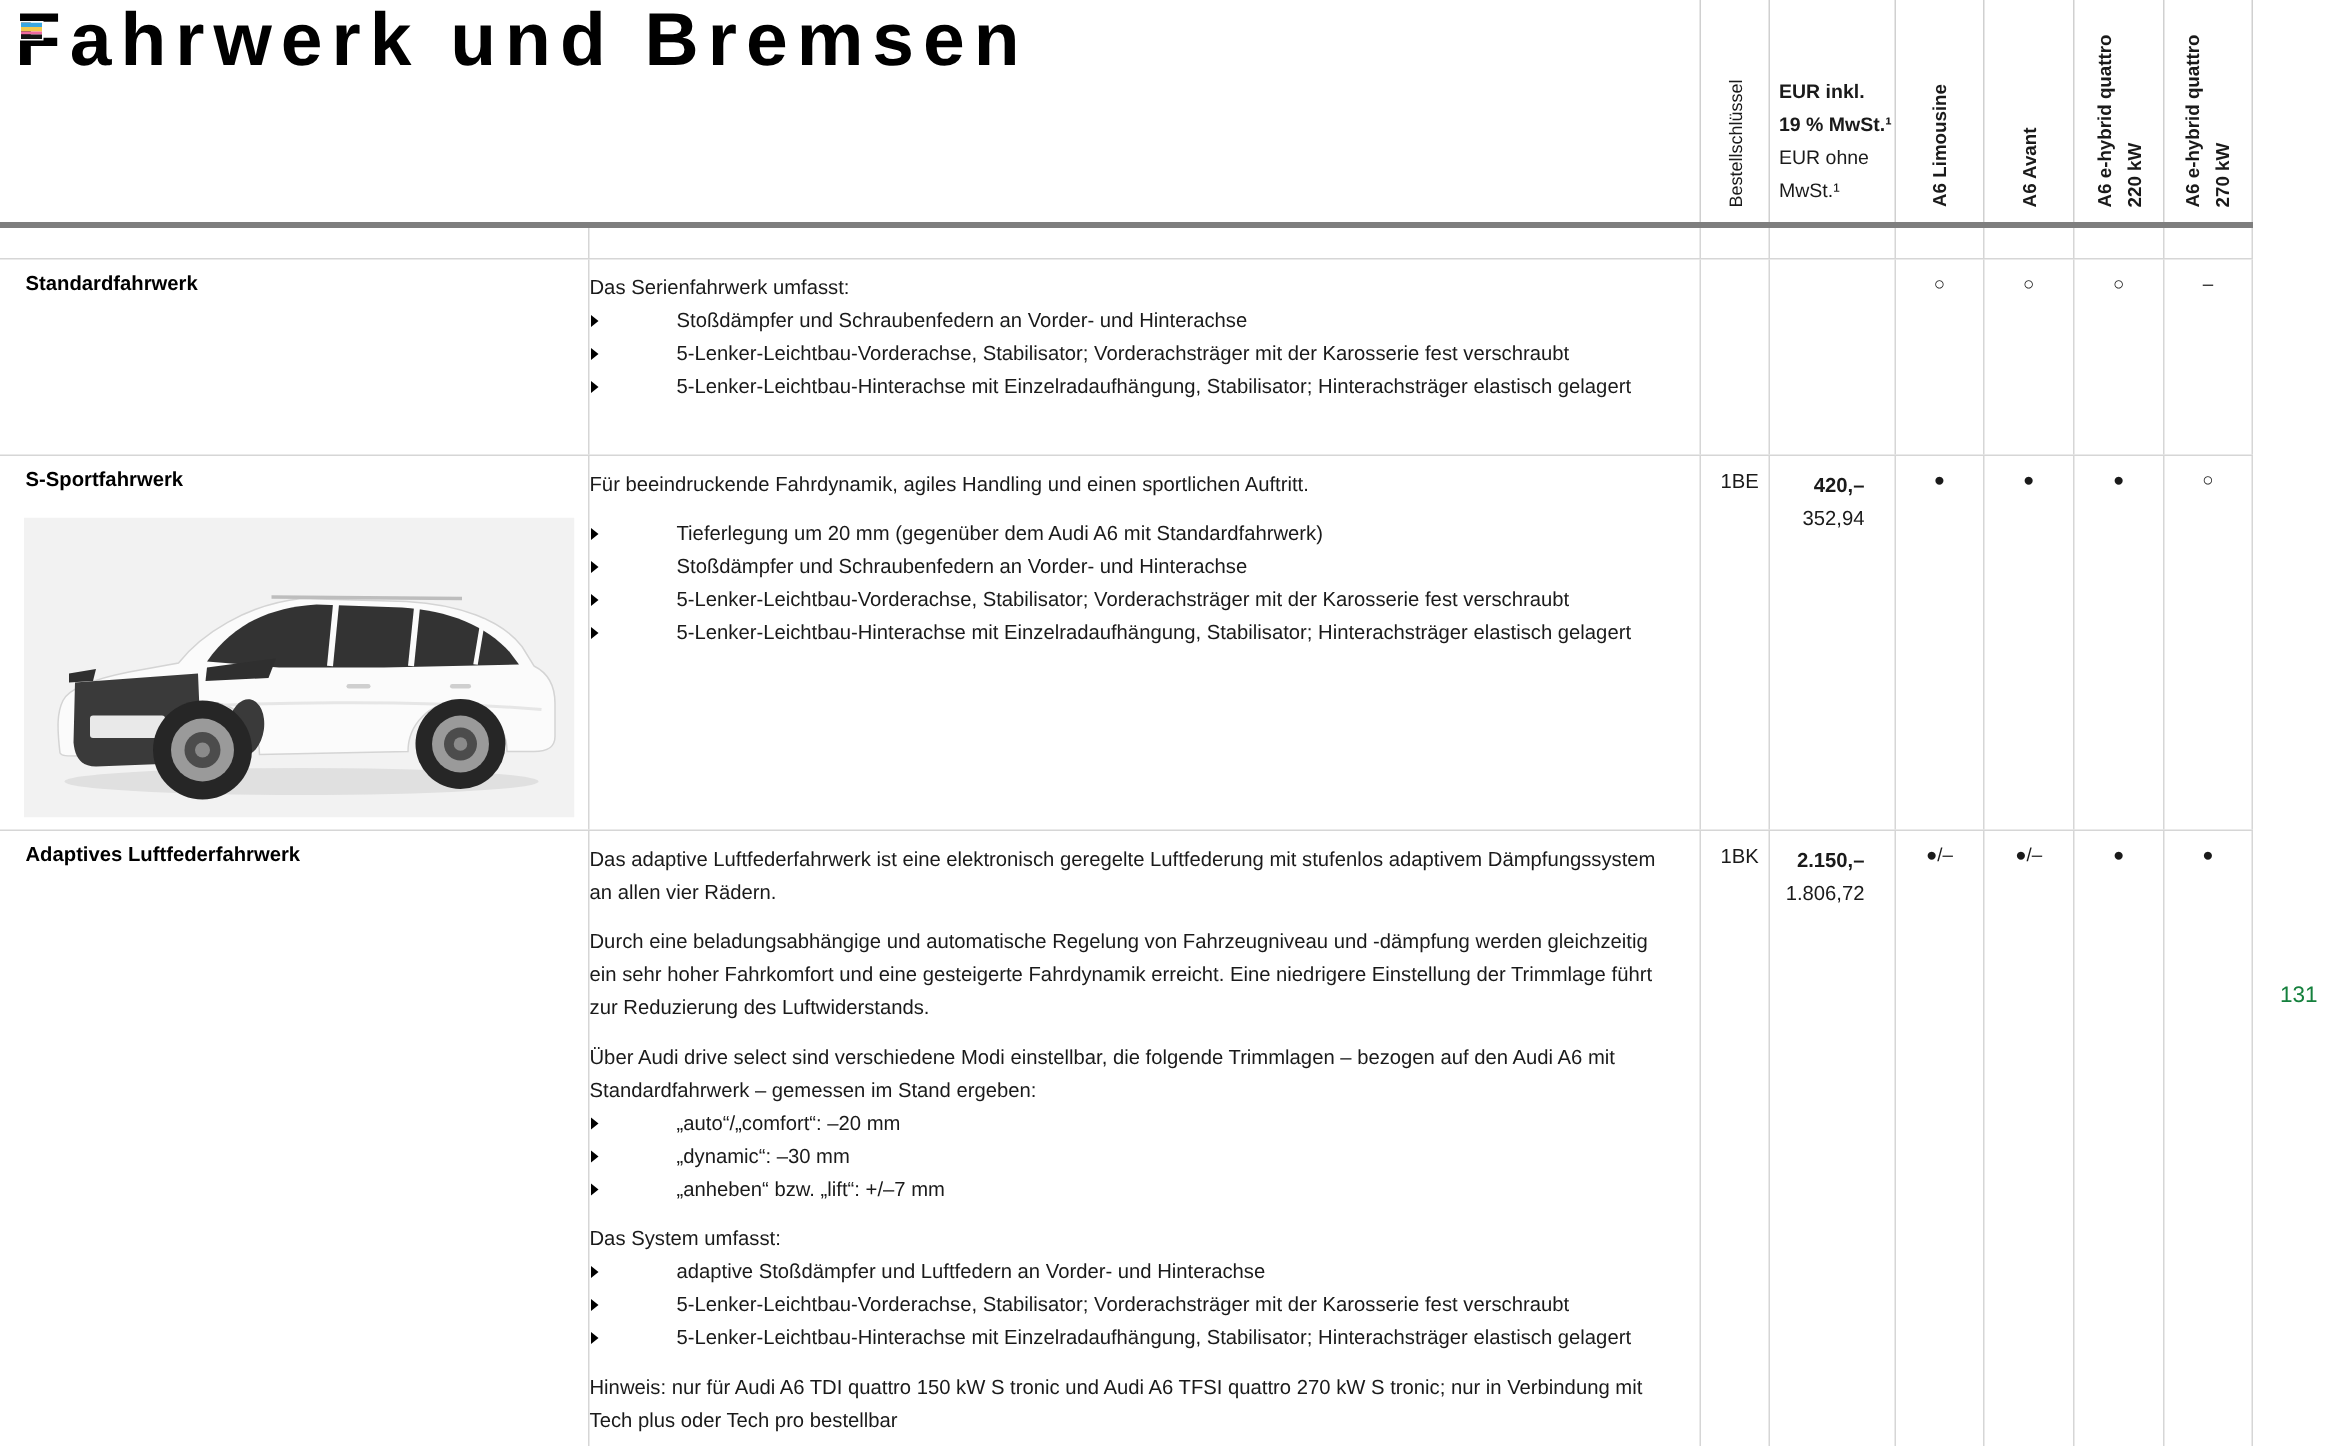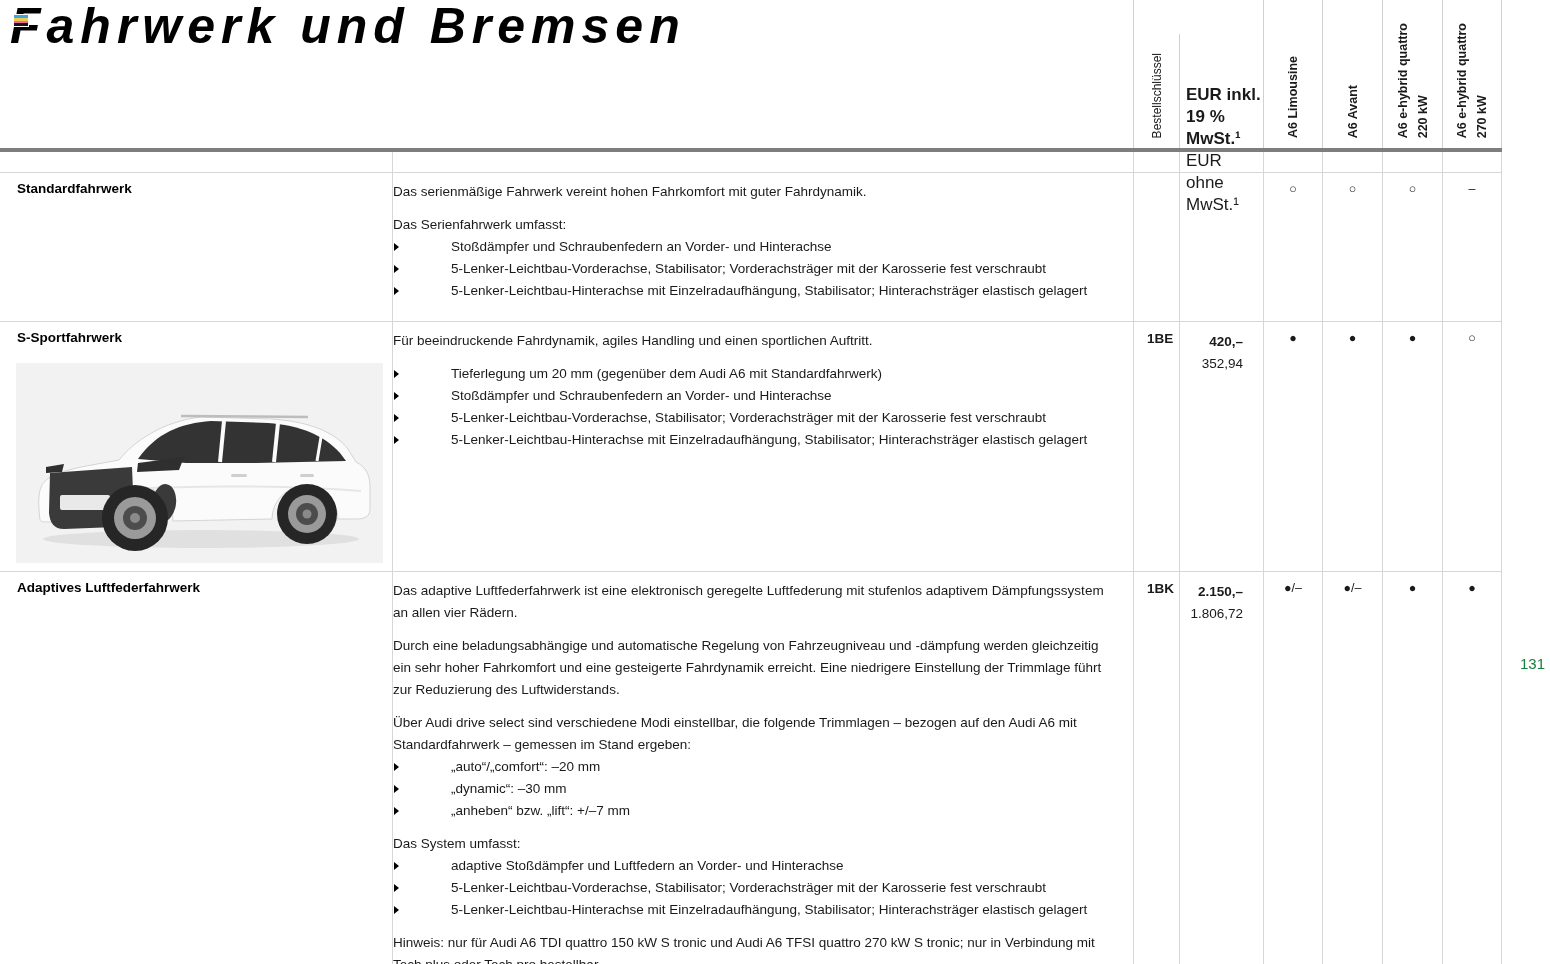--- a/index.html
+++ b/index.html
@@ -10,49 +10,49 @@
     font-family:"Liberation Sans", sans-serif;
   }
   .table { position:absolute; top:0; left:0; width:1502px; }
 
   
   .thead { display:flex; height:152px; border-bottom:4px solid #7e7e7e; }
   .th { position:relative; }
   .th-title { width:1133px; }
   h1.title {
     margin:0; padding:0 0 0 10px; font-size:50px; line-height:52px;
-    font-weight:bold; letter-spacing:6px; color:#000; white-space:nowrap;font-style:italic;
+    font-weight:bold; letter-spacing:6px; color:#000; white-space:nowrap;
   }
   .stripes {
     position:absolute; left:14px; top:15px; width:14px; height:11px;
     display:flex; flex-direction:column; outline:1px solid #fff; z-index:2;
   }
   .stripes i { flex:1; display:block; }
 
   .thc { border-left:1px solid #d0d0d0; display:flex; }
   .th-best { width:46px; align-items:flex-end; justify-content:center; padding-bottom:10px; }
-  .th-eur  { width:84px; align-items:flex-start; padding:50px 0 0 6px; font-size:17px; line-height:22px;margin-top:34px; }
+  .th-eur  { width:84px; align-items:flex-start; padding:50px 0 0 6px; font-size:13px; line-height:22px; }
   .th-eur .b { font-weight:bold; }
   .th-model { width:60px; align-items:flex-end; justify-content:center; padding-bottom:10px; }
   .th-model.w59 { width:59px; }
   .th-last { border-right:1px solid #d0d0d0; }
 
   .vtext { writing-mode:vertical-rl; transform:rotate(180deg); font-size:12px; line-height:20px; white-space:nowrap; }
   .vtext.bold { font-weight:bold; font-size:12.5px; }
   .vline { display:block; }
 
   
   .row { display:flex; border-top:1px solid #d6d6d6; align-items:stretch; }
   .row.spacer { border-top:none; height:20px; }
   .cell { border-left:1px solid #d6d6d6; }
   .cell.first { border-left:none;padding-left:16px; }
   .cell-label { width:392px; padding:8px 18px 8px 8px; }
   .row-name { font-weight:bold; font-size:13.5px; line-height:16px; color:#000; margin-left:1px; }
   .cell-desc { width:741px; padding:8px 14px 8px 0; font-size:13.5px; line-height:22px; }
-  .cell-best { width:46px; padding:9px 0 0 13px; font-size:13.5px;font-weight:bold; }
+  .cell-best { width:46px; padding:9px 0 0 13px; font-size:13.5px; }
   .cell-eur  { width:84px; padding:9px 20px 0 0; text-align:right; font-size:13.5px; line-height:22px; }
   .price-incl { font-weight:bold; }
   .cell-av { width:60px; padding-top:9px; text-align:center; font-size:12.5px; }
   .cell-av.w59 { width:59px; }
   .cell-av.last { border-right:1px solid #d6d6d6; }
   .r1 { min-height:131px; } .r2 { min-height:247px; } .r3 { min-height:420px; }
 
   .para { margin:0 0 11px 0; }
   .list-title { margin:0; }
   .bullets { margin:0 0 11px 0; }
@@ -128,21 +128,20 @@
       <div class="cell cell-av"></div>
     <div class="cell cell-av"></div>
       <div class="cell cell-av last"></div>
   </div>
 
   <div class="row r1">
     <div class="cell first cell-label">
       <div class="row-name">Standardfahrwerk</div>
     </div>
     <div class="cell cell-desc">
-      <p class="para">Das serienmäßige Fahrwerk vereint hohen Fahrkomfort mit guter Fahrdynamik.</p>
       <p class="list-title">Das Serienfahrwerk umfasst:</p>
       <div class="bullets">
         <div class="bullet">
             <span class="marker">
               <span class="tri"></span>
             </span>
             <span>Stoßdämpfer und Schraubenfedern an Vorder- und Hinterachse</span>
           </div>
         <div class="bullet">
             <span class="marker">

